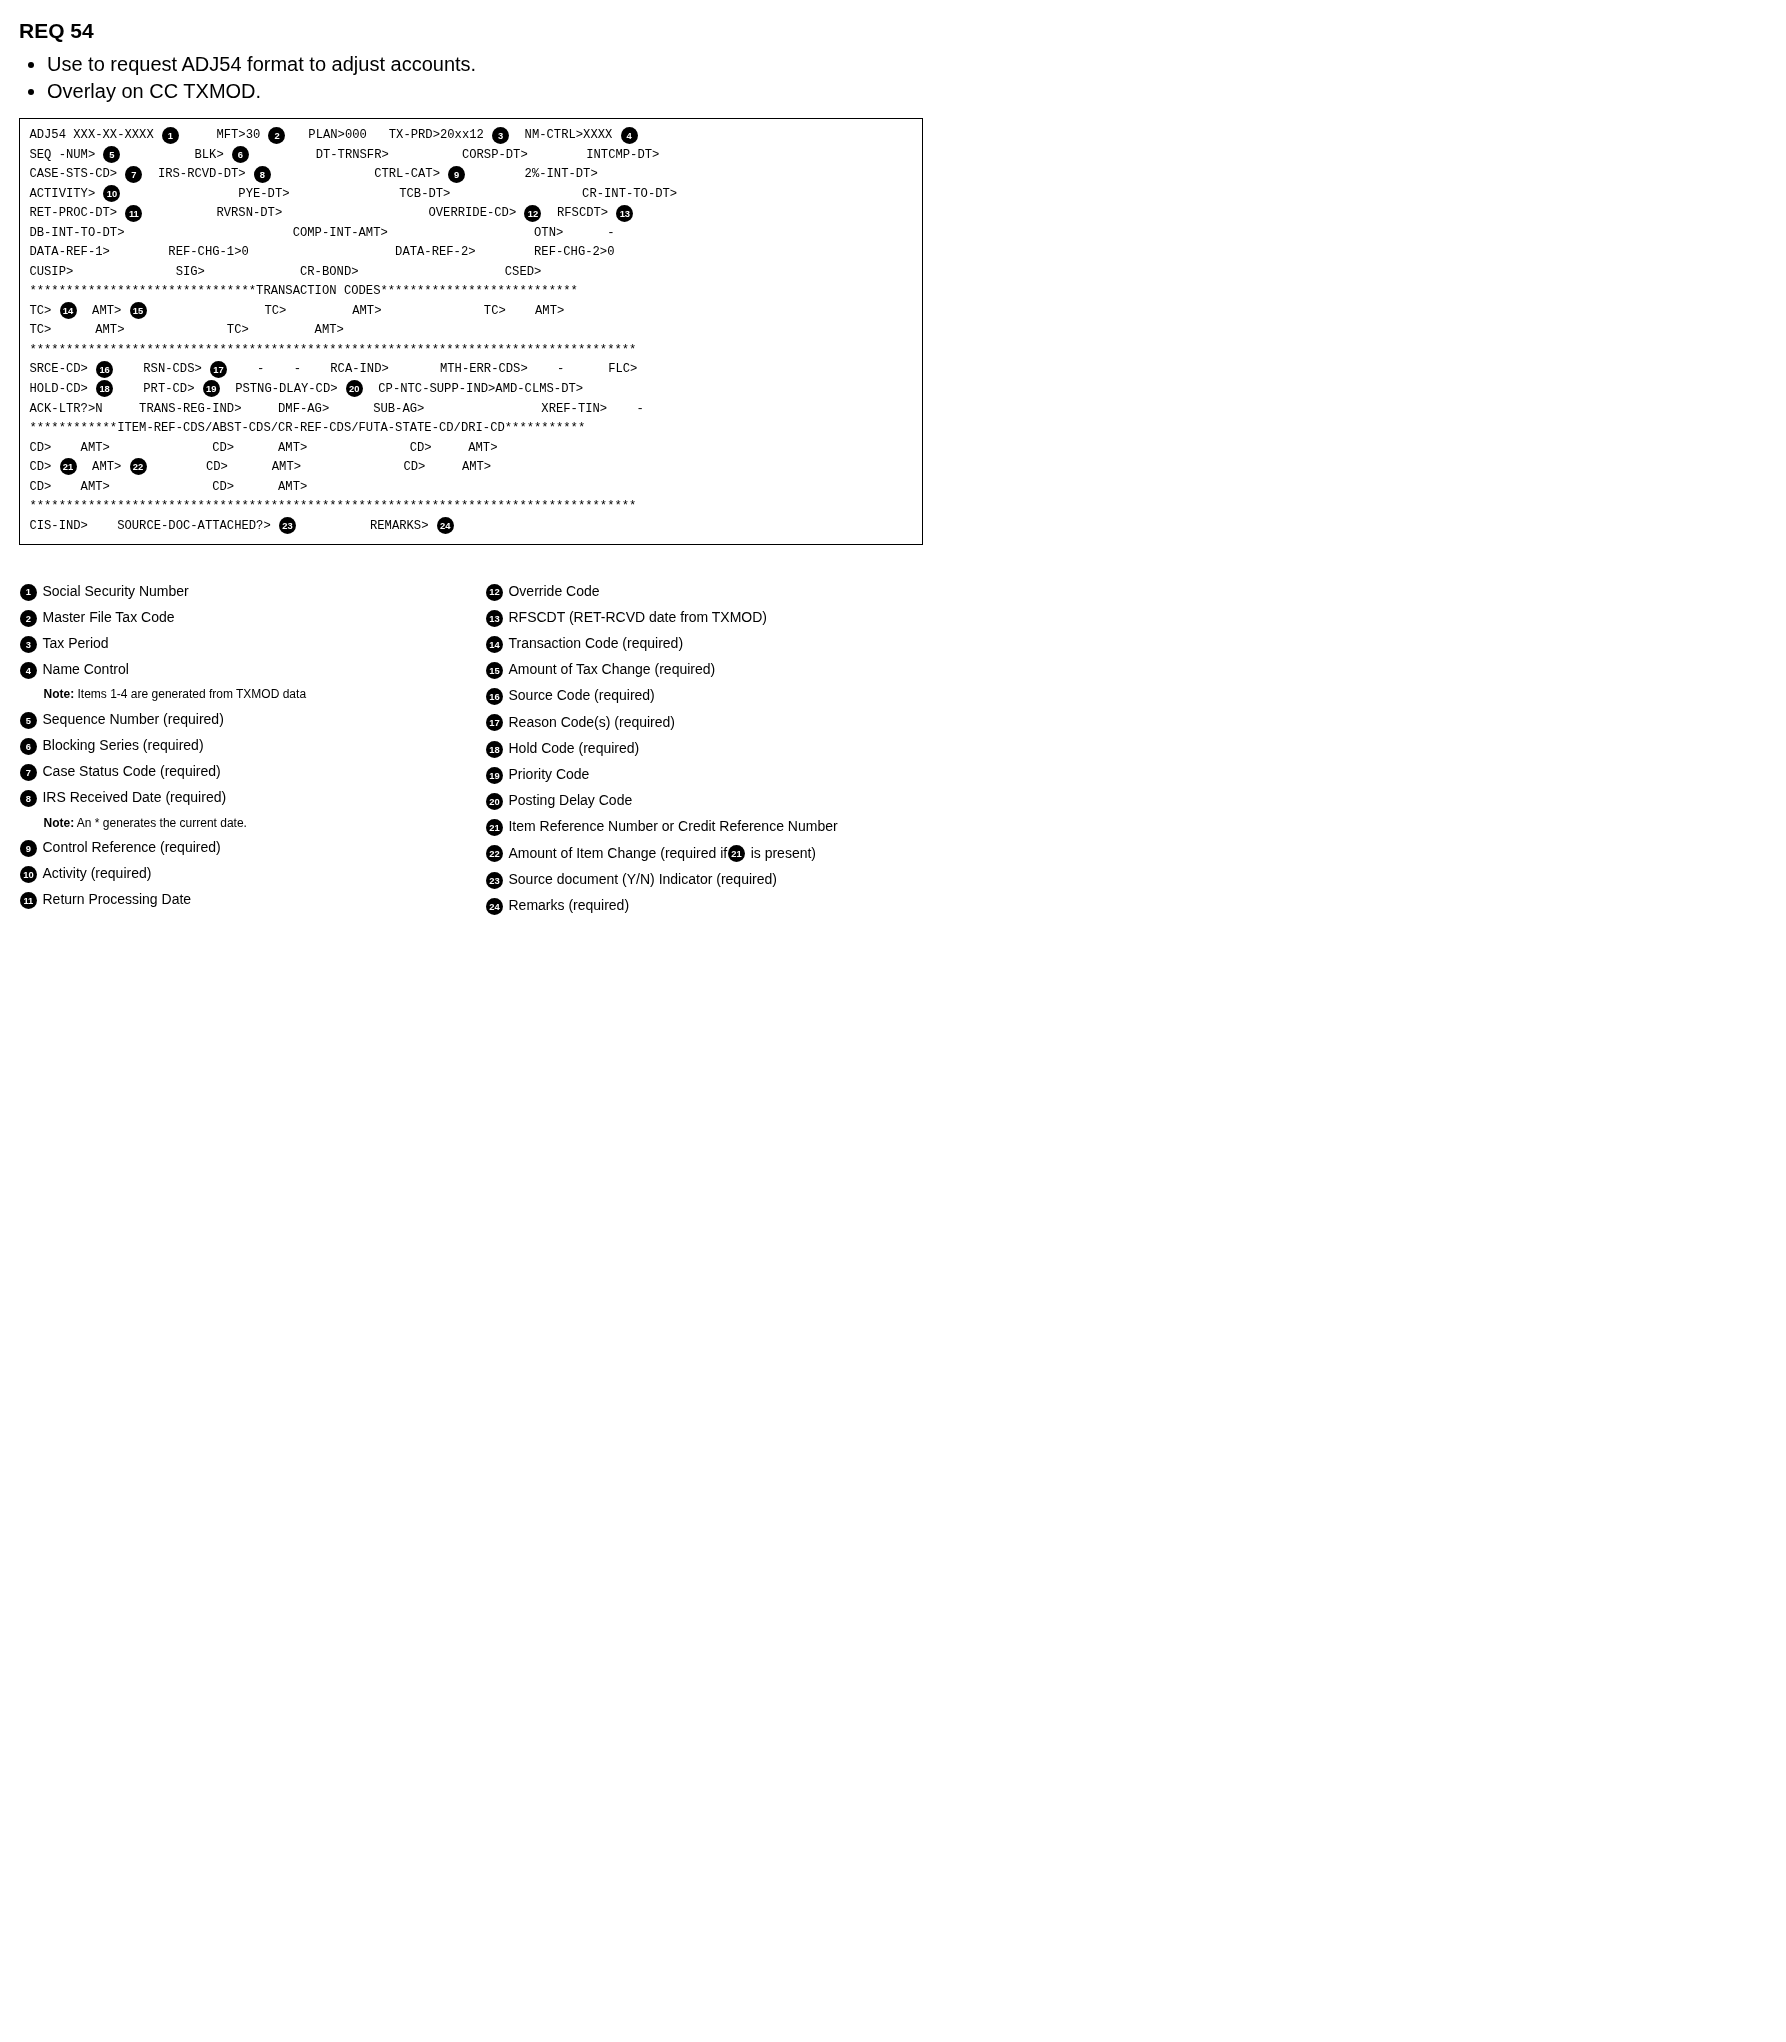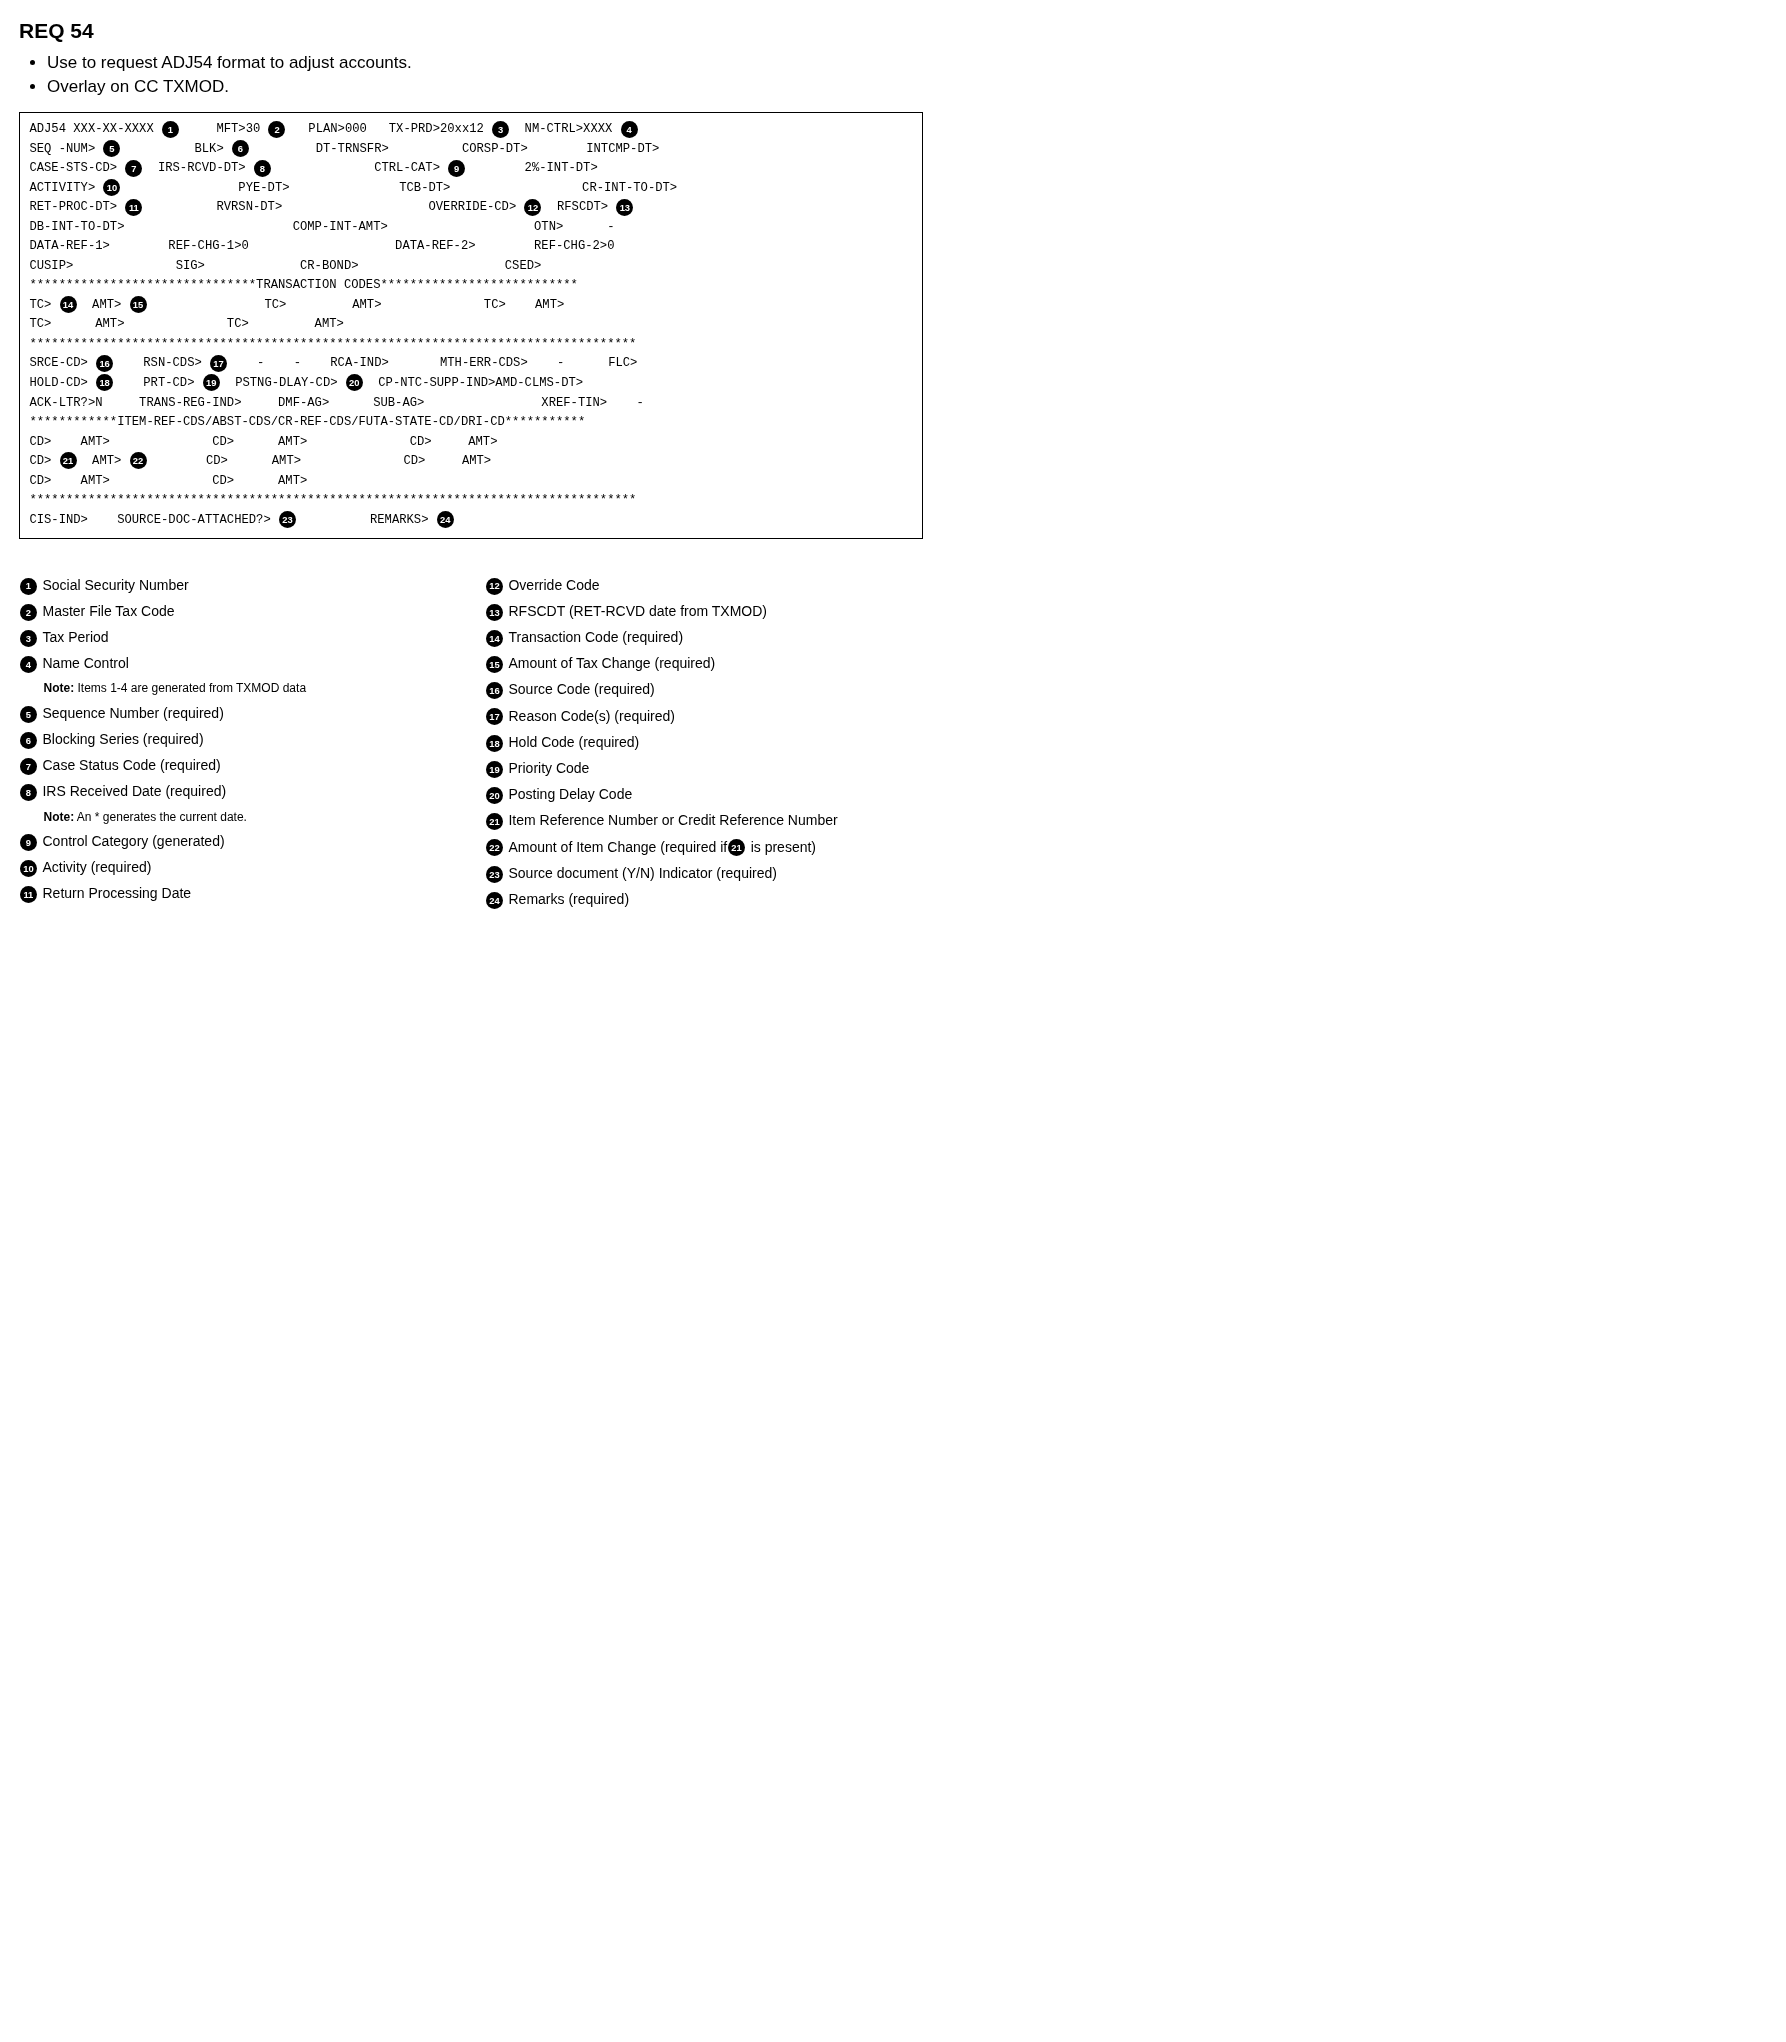--- a/index.html
+++ b/index.html
@@ -16,21 +16,21 @@
       font-weight: bold;
       margin-bottom: 10px;
     }
     .bullet-list {
       margin-left: 28px;
       margin-bottom: 15px;
     }
     .bullet-list li {
       list-style: disc;
       margin-bottom: 3.8px;
-      font-size: 17px;
+      font-size: 20px;
     }
     .form-box {
       border: 1.9px solid #000;
       padding: 7.5px 9.4px;
       font-family: 'Courier New', Courier, monospace;
       font-size: 12.2px;
       margin-bottom: 37px;
       line-height: 1.55;
       white-space: pre;
     }
@@ -143,21 +143,21 @@
         <span class="circle-num">7</span>
         <span>Case Status Code (required)</span>
       </div>
       <div class="legend-item">
         <span class="circle-num">8</span>
         <span>IRS Received Date (required)</span>
       </div>
       <div class="note-block"><strong>Note:</strong> An * generates the current date.</div>
       <div class="legend-item">
         <span class="circle-num">9</span>
-        <span>Control Category (generated)</span>
+        <span>Control Reference (required)</span>
       </div>
       <div class="legend-item">
         <span class="circle-num">10</span>
         <span>Activity (required)</span>
       </div>
       <div class="legend-item">
         <span class="circle-num">11</span>
         <span>Return Processing Date</span>
       </div>
     </div>

